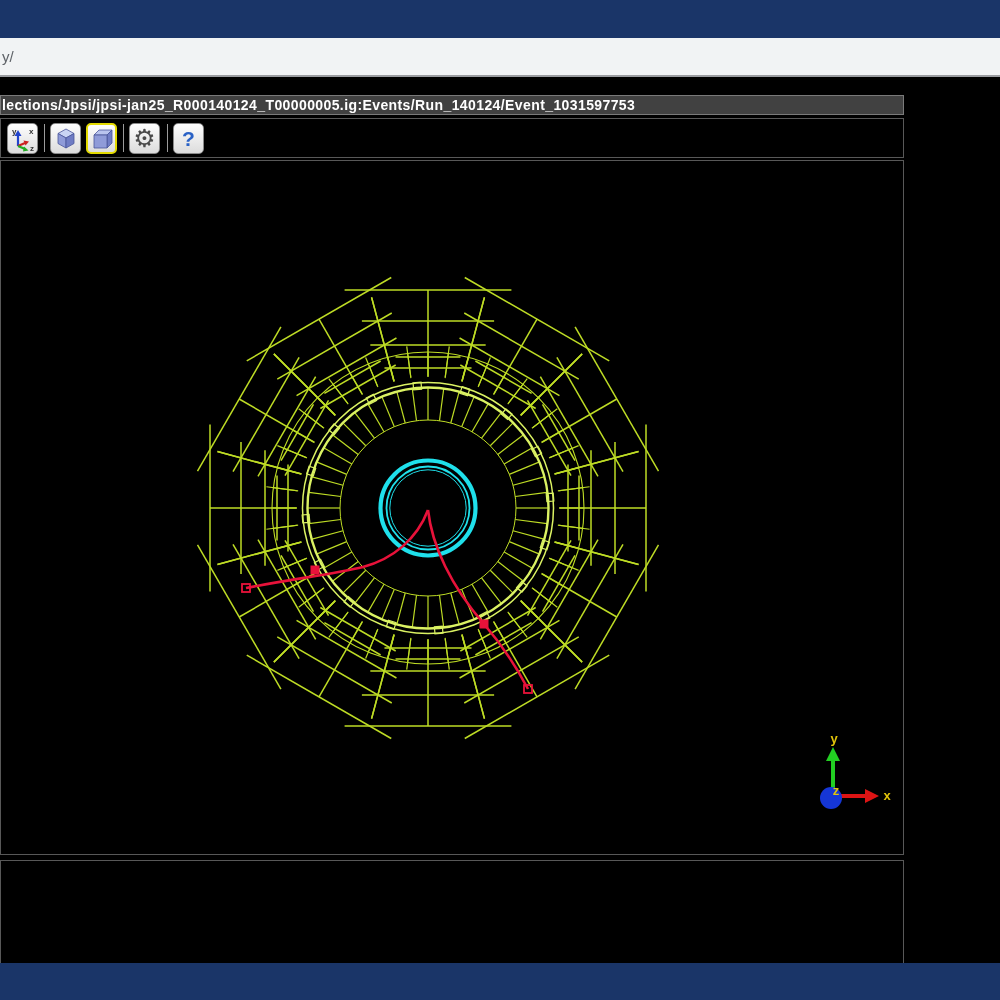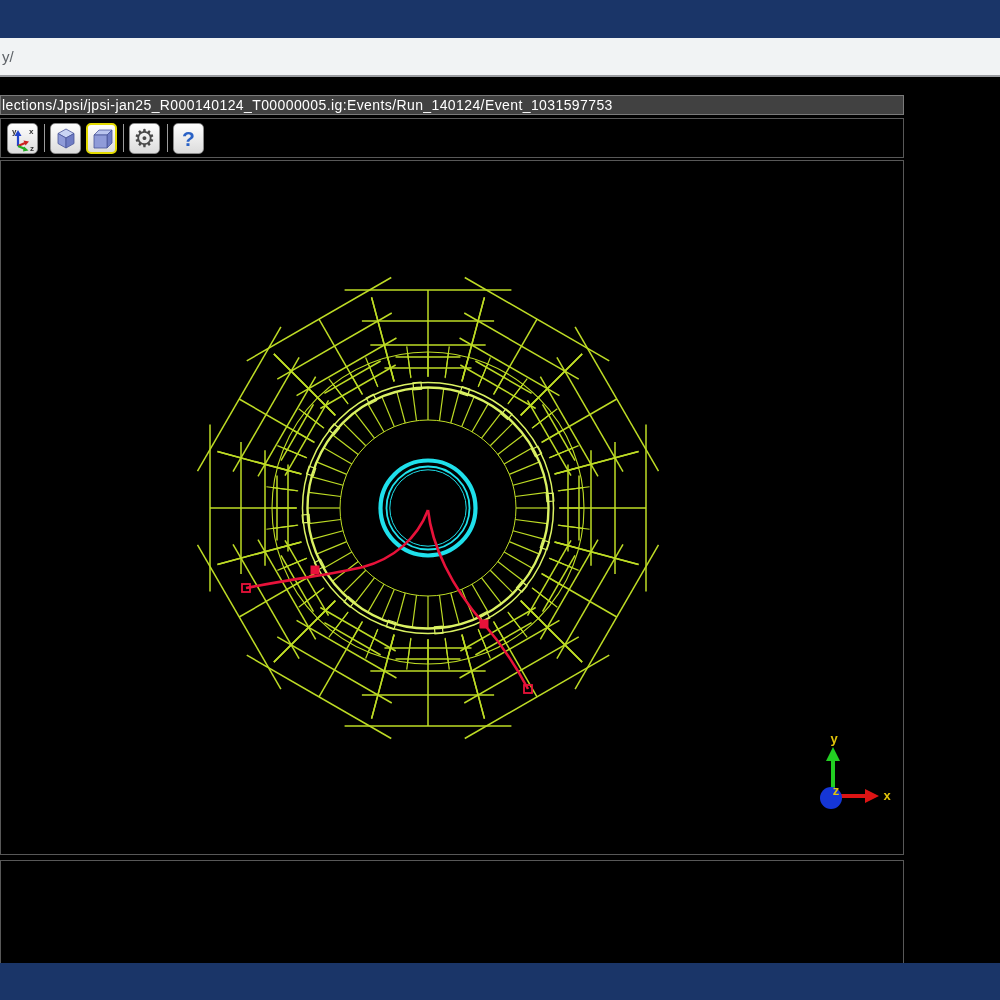--- a/index.html
+++ b/index.html
@@ -14,21 +14,21 @@
   }
   .urlbar .url-text{
     position:absolute;left:2px;top:10px;font-size:15px;color:#5f6368;
   }
   .title-bar{
     position:absolute;left:0;top:95px;width:904px;height:20px;background:#414141;
     border:1px solid #7a7a7a;box-sizing:border-box;
   }
   .title-bar .title-text{
     position:absolute;left:1px;top:1px;white-space:nowrap;overflow:hidden;
-    color:#ffffff;font-weight:normal;font-size:14px;letter-spacing:0.4px;line-height:17px;
+    color:#ffffff;font-weight:bold;font-size:14px;letter-spacing:0.4px;line-height:17px;
   }
   .toolbar{
     position:absolute;left:0;top:118px;width:904px;height:40px;background:#000;
     border:1px solid #585858;box-sizing:border-box;
   }
   .tb-btn{
     position:absolute;top:4px;width:31px;height:31px;border-radius:5px;
     border:1px solid #8a8a8a;background:linear-gradient(#fefefe,#dcdcdc);
     box-sizing:border-box;display:flex;align-items:center;justify-content:center;
     padding:0;cursor:pointer;

